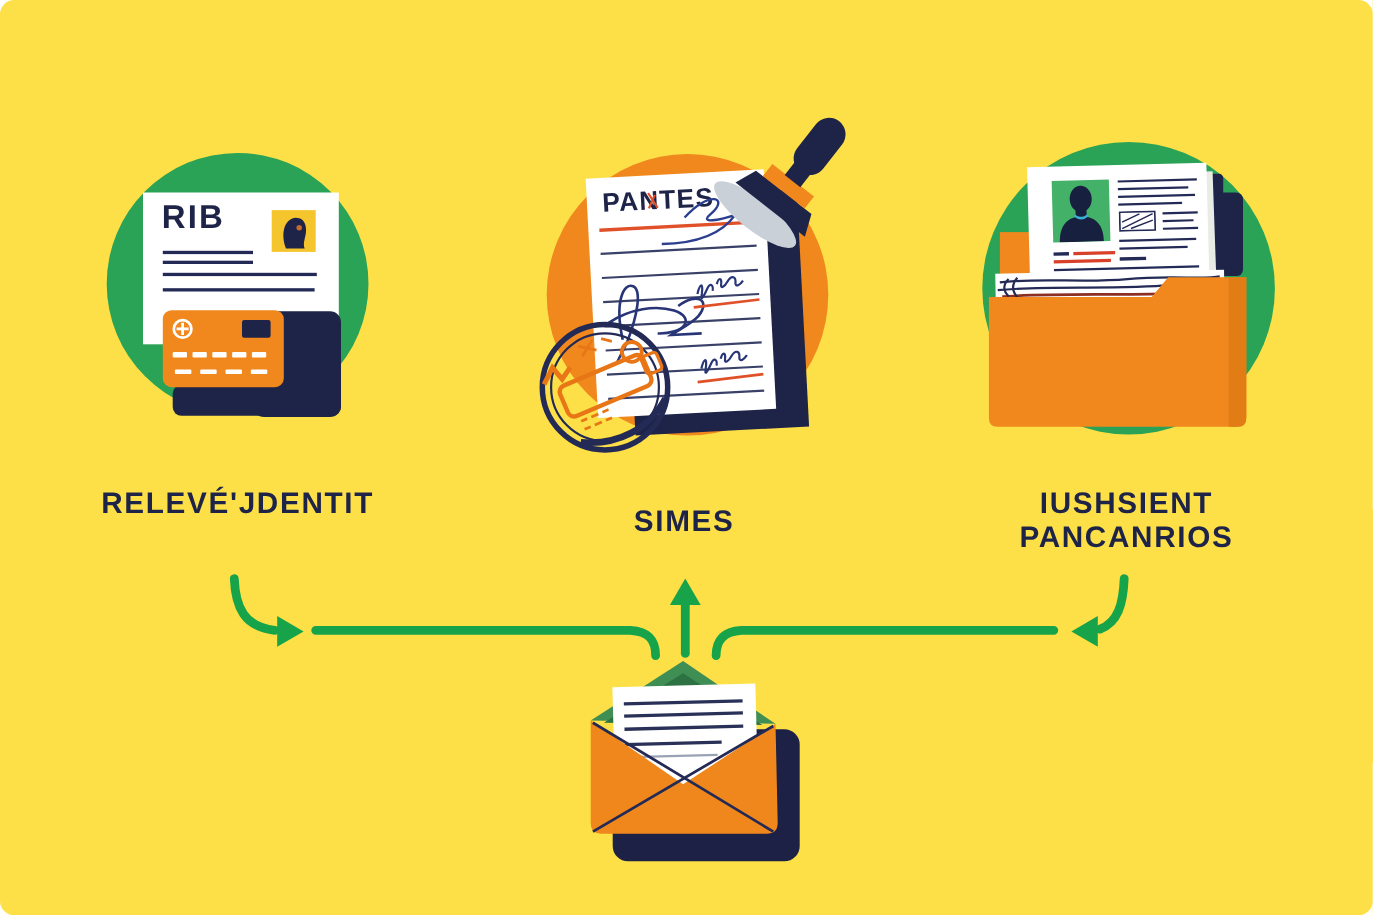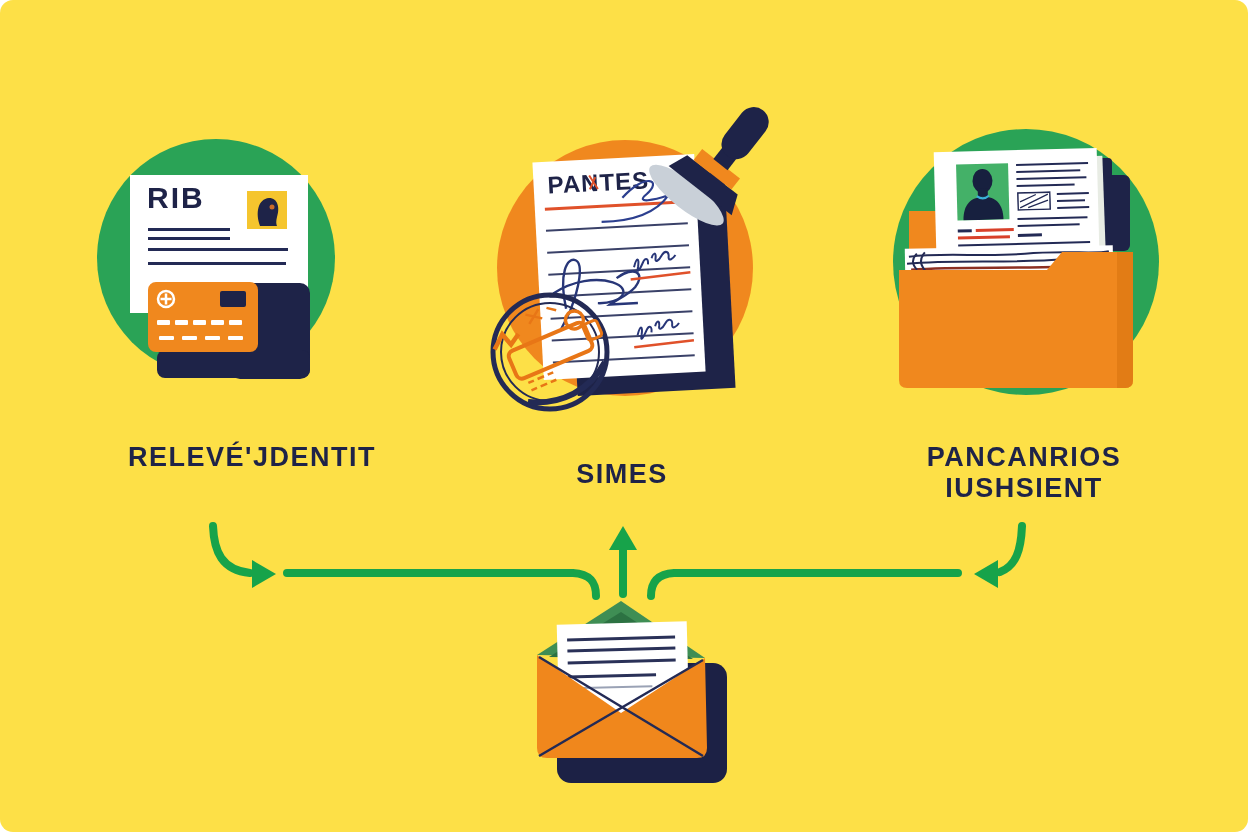--- a/index.html
+++ b/index.html
@@ -39,21 +39,21 @@
   .page-edges{left:1082px;top:156px;width:22px;height:95px;background:#e8ece4;transform:rotate(-2deg);}
   .page-edges i{position:absolute;top:3px;bottom:3px;width:1.5px;background:#9aa79e;}
   .id-card{left:935px;top:150px;width:163px;height:101px;background:#ffffff;transform:rotate(-1.5deg);}
   .id-photo{position:absolute;left:22px;top:13px;width:52px;height:56px;background:#44b168;}
   .id-line{position:absolute;height:2px;background:#232a55;}
   .id-red{position:absolute;height:2.5px;background:#d8402a;}
   .stack{left:905px;top:247px;width:208px;height:28px;background:#ffffff;transform:rotate(-1deg);}
 
   
   .label{position:absolute;width:320px;text-align:center;font-size:27px;font-weight:800;color:#1e2348;letter-spacing:1.5px;line-height:31px;}
-  .l1{left:56px;top:442px;text-align:right;}
+  .l1{left:56px;top:442px;}
   .l2{left:462px;top:442px;margin-top:17px;}
   .l3{left:864px;top:442px;}
 
   
   .env-shadow{left:557px;top:663px;width:170px;height:120px;background:#1c2145;border-radius:14px;}
   .letter{left:558px;top:623px;width:130px;height:100px;background:#ffffff;transform:rotate(-1.5deg);}
   .letter-line{position:absolute;left:10px;height:2.5px;background:#2a3158;}
   svg{display:block;}
 </style>
 </head>
@@ -205,22 +205,22 @@
     </svg>
   </div>
 
   <div class="label l1">
     <div>RELEVÉ'JDENTIT</div>
   </div>
   <div class="label l2">
     <div>SIMES</div>
   </div>
   <div class="label l3">
+    <div>IUSHSIENT</div>
     <div>PANCANRIOS</div>
-    <div>IUSHSIENT</div>
   </div>
 
   <svg class="abs" style="left:0;top:0;" width="1248" height="832">
     <g stroke="#17a34a" stroke-width="8" fill="none" stroke-linecap="round">
       <path d="M 213,526 C 214,552 222,570 250,573"></path>
       <path d="M 287,573 L 573,573 C 590,574 596,582 596,596"></path>
       <path d="M 623,594 L 623,548"></path>
       <path d="M 651,596 C 651,582 658,574 674,573 L 958,573"></path>
       <path d="M 1022,526 C 1021,550 1016,566 1000,572"></path>
     </g>

